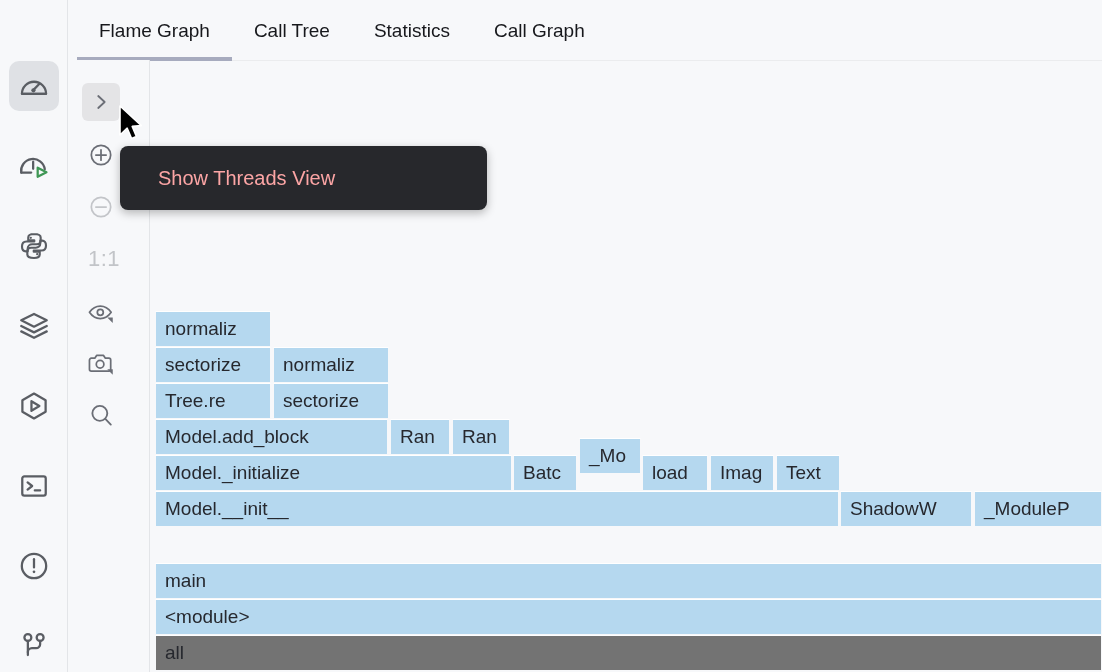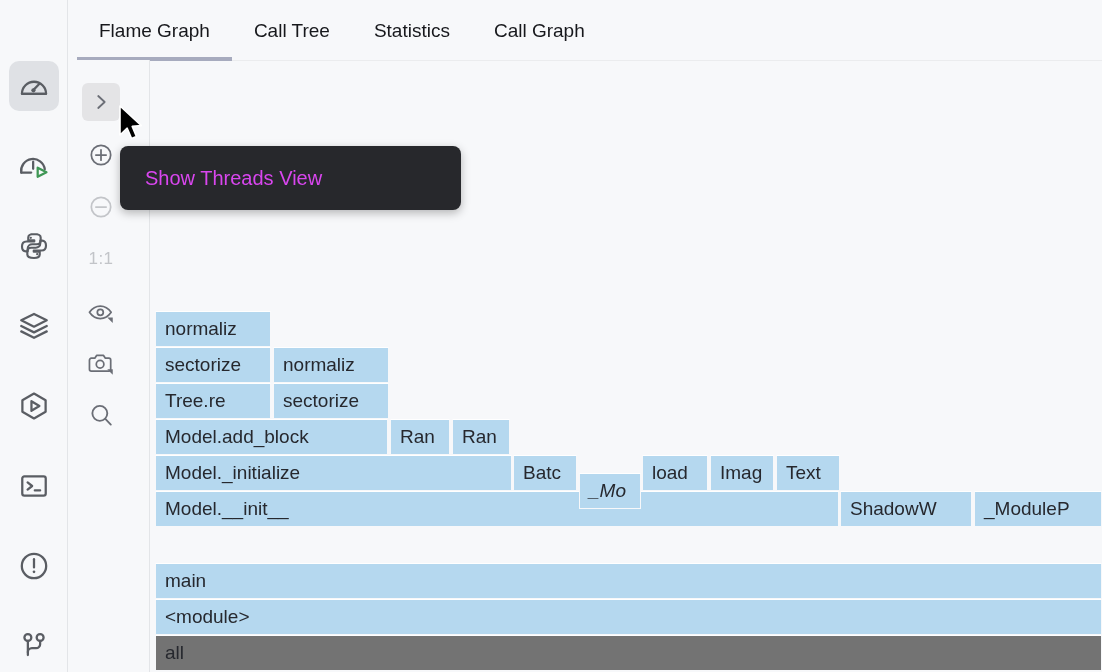--- a/index.html
+++ b/index.html
@@ -45,23 +45,23 @@
   .tool-btn {
     position: absolute; left: 14px;
     width: 38px; height: 38px;
     display: flex; align-items: center; justify-content: center;
     border-radius: 6px;
   }
   .tool-btn.hovered { background: #e4e4e6; }
   .tool-label {
     position: absolute; left: 14px;
     width: 38px; height: 38px;
-    display: flex; align-items: center; justify-content: center;
+    display: flex; align-items: center; justify-content: flex-end;
     color: #c2c4c8;
-    font-size: 17px;
+    font-size: 22px;
     letter-spacing: .5px;
   }
   .tool-btn svg { display:block; }
 
   
   .tabstrip {
     position: absolute; left: 69px; top: 0;
     width: 1033px; height: 61px;
     background: #f7f8fa;
     border-bottom: 1px solid #ebecee;
@@ -111,25 +111,25 @@
     height: 36px;
   }
   .frame.root {
     background: #737373;
   }
 
   
   .tooltip {
     position: absolute;
     background: #27282c;
-    color: #d946ef;
+    color: #fca5a5;
     border-radius: 8px;
     font-size: 20px;
     display: flex; align-items: center;
-    padding: 0 25px;
+    padding: 0 38px;
     box-shadow: 0 3px 10px rgba(0,0,0,.28);
     white-space: nowrap;
   }
 
   
   .cursor { position: absolute; pointer-events: none; }
 </style>
 </head>
 <body>
 
@@ -318,21 +318,21 @@
       </div>
       <div class="frame" style="left: 824px; width: 128px; top: 430px;">
         <span>_ModuleP</span>
       </div>
       <div class="frame" style="left: 5px; width: 357px; top: 394px;">
         <span>Model._initialize</span>
       </div>
       <div class="frame" style="left: 363px; width: 64px; top: 394px;">
         <span>Batc</span>
       </div>
-      <div class="frame" style="left: 429px; width: 62px; top: 412px; font-style: italic;">
+      <div class="frame" style="left: 429px; width: 62px; top: 377px;">
         <span>_Mo</span>
       </div>
       <div class="frame" style="left: 492px; width: 66px; top: 394px;">
         <span>load</span>
       </div>
       <div class="frame" style="left: 560px; width: 64px; top: 394px;">
         <span>Imag</span>
       </div>
       <div class="frame" style="left: 626px; width: 64px; top: 394px;">
         <span>Text</span>

